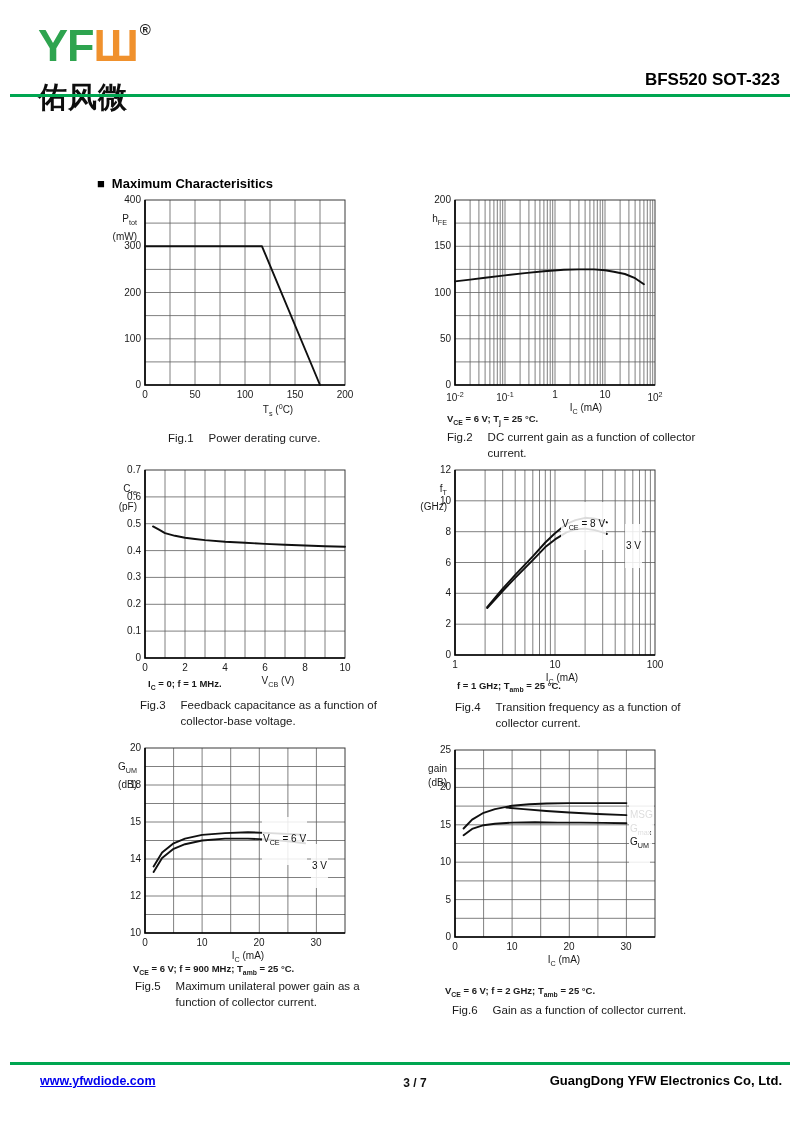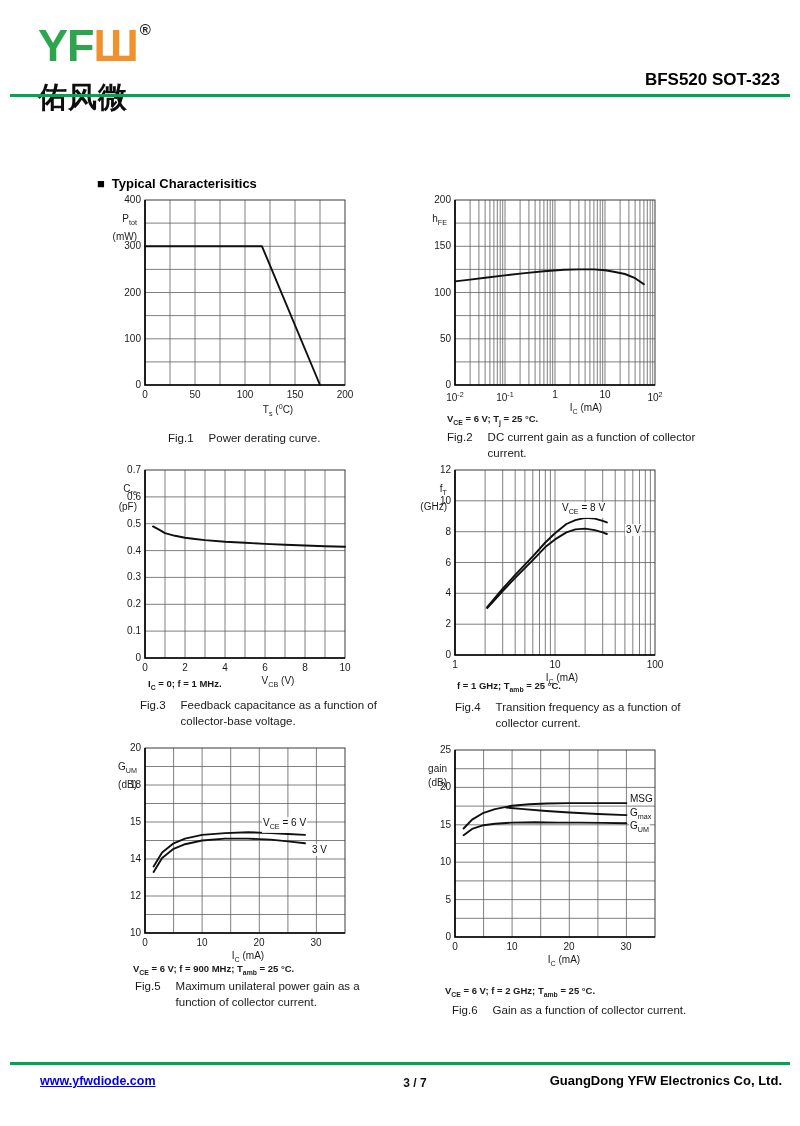--- a/index.html
+++ b/index.html
@@ -21,21 +21,21 @@
   
   svg.plot{position:absolute;}
   line.grid{stroke:#5f5f5f;stroke-width:0.8;}
   rect.frame{fill:none;stroke:#3a3a3a;stroke-width:1;}
   path.axis{fill:none;stroke:#000;stroke-width:1.6;}
   path.curve{fill:none;stroke:#101010;stroke-width:1.9;stroke-linejoin:round;stroke-linecap:round;}
   .ytick{position:absolute;width:56px;text-align:right;font-size:10px;line-height:12px;color:#1a1a1a;}
   .xtick{position:absolute;width:60px;text-align:center;font-size:10px;line-height:12px;color:#1a1a1a;}
   .ytitle{position:absolute;width:54px;text-align:right;font-size:10px;line-height:14px;color:#1a1a1a;}
   .xtitle{position:absolute;width:130px;text-align:center;font-size:10px;color:#1a1a1a;}
-  .anno{position:absolute;font-size:10px;color:#111;white-space:nowrap;background:rgba(255,255,255,.85);padding:0 1px;line-height:12px;}
+  .anno{position:absolute;font-size:10px;color:#111;white-space:nowrap;background:rgba(255,255,255,.85);padding:16px 1px;line-height:12px;}
   .cond{position:absolute;font-size:9.5px;font-weight:bold;color:#1a1a1a;white-space:nowrap;}
   .caption{position:absolute;display:flex;gap:15px;font-size:11.5px;line-height:15.5px;color:#1a1a1a;justify-content:center;}
   .caption .figno{white-space:nowrap;}
   sub{font-size:72%;vertical-align:-3px;}
   sup{font-size:72%;vertical-align:4px;}
   
   .site-link{position:absolute;left:40px;top:1074px;font-size:12.5px;font-weight:bold;color:#0000EE;text-decoration:underline;cursor:pointer;}
   .page-num{position:absolute;left:370px;top:1076px;width:90px;text-align:center;font-size:12px;font-weight:bold;color:#111;}
   .company{position:absolute;right:18px;top:1073px;font-size:13px;font-weight:bold;color:#000;}
 </style>
@@ -47,21 +47,21 @@
   <div class="logo">
     <div class="logo-latin"><span class="lg-green">YF</span><span class="lg-orange">Ш</span><span class="lg-reg">®</span></div>
     <div class="logo-cn">佑风微</div>
   </div>
 
   <div class="doc-title">BFS520 SOT-323</div>
   <div class="rule rule-top"></div>
 
   <div class="section-title">
     <span class="marker">■</span>
-    <span>Typical  Characterisitics</span>
+    <span>Maximum  Characterisitics</span>
   </div>
 
   <div class="rule rule-bottom"></div>
   <a class="site-link" href="#">www.yfwdiode.com</a>
   <div class="page-num">3 / 7</div>
   <div class="company">GuangDong YFW Electronics Co, Ltd.</div>
 
 <svg class="plot" style="left:143px;top:198px" width="204" height="189" viewBox="-2 -2 204 189">
       <line class="grid" x1="25.0" y1="0" x2="25.0" y2="185"></line>
       <line class="grid" x1="50.0" y1="0" x2="50.0" y2="185"></line>

